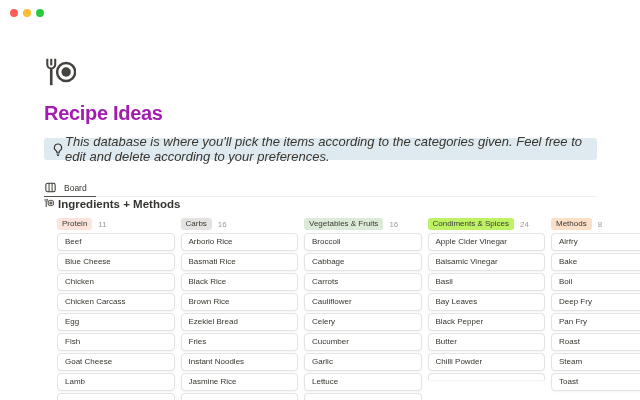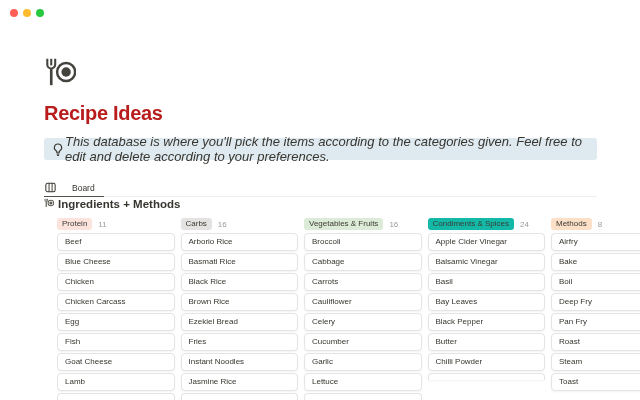--- a/index.html
+++ b/index.html
@@ -8,35 +8,35 @@
     position:relative; overflow:hidden; background:#ffffff;
     font-family:"Liberation Sans", sans-serif; color:#37352f;
   }
   .traffic-lights { position:absolute; top:9px; left:10px; display:flex; gap:5px; }
   .tl-dot { width:8px; height:8px; border-radius:50%; }
 
   .page-icon { position:absolute; top:56px; left:44px; width:32px; height:32px; }
 
   .page-title {
     position:absolute; top:102px; left:44px;
-    font-size:20px; font-weight:700; letter-spacing:-0.3px; color:#b91c1c;
+    font-size:20px; font-weight:700; letter-spacing:-0.3px; color:#a21caf;
   }
 
   .callout {
     position:absolute; top:138px; left:44px; width:553px; height:22px;
     border-radius:3px; display:flex; align-items:center; padding-left:9px;
   }
   .callout-text { font-style:italic; font-size:13px; margin-left:2px; color:#37352f; }
 
   .tabs-row {
     position:absolute; top:179px; left:44px; width:553px; height:18px;
     border-bottom:1px solid #ededeb;
   }
   .tab {
-    display:inline-flex; align-items:center; gap:16px; height:18px;
+    display:inline-flex; align-items:center; gap:8px; height:18px;
     padding:0 9px 0 1px; border-bottom:1.5px solid #55524c; cursor:pointer;
   }
   .tab-label { font-size:8.5px; font-weight:500; color:#37352f; }
 
   .db-title-row {
     position:absolute; top:198px; left:44px;
     display:flex; align-items:flex-start; gap:4px;
   }
   .db-title { font-size:11.5px; font-weight:700; color:#37352f; }
 
@@ -165,21 +165,21 @@
       <div class="card">Carrots</div>
       <div class="card">Cauliflower</div>
       <div class="card">Celery</div>
       <div class="card">Cucumber</div>
       <div class="card">Garlic</div>
       <div class="card">Lettuce</div>
       <div class="card partial"></div>
     </div>
     <div class="board-col">
       <div class="col-header">
-        <div class="badge" style="background: #14b8a6; text-align: right;">Condiments &amp; Spices</div>
+        <div class="badge" style="background: #bef264; text-align: right;">Condiments &amp; Spices</div>
         <div class="count">24</div>
       </div>
       <div class="card">Apple Cider Vinegar</div>
       <div class="card">Balsamic Vinegar</div>
       <div class="card">Basil</div>
       <div class="card">Bay Leaves</div>
       <div class="card">Black Pepper</div>
       <div class="card">Butter</div>
       <div class="card">Chilli Powder</div>
       <div class="card partial"></div>

